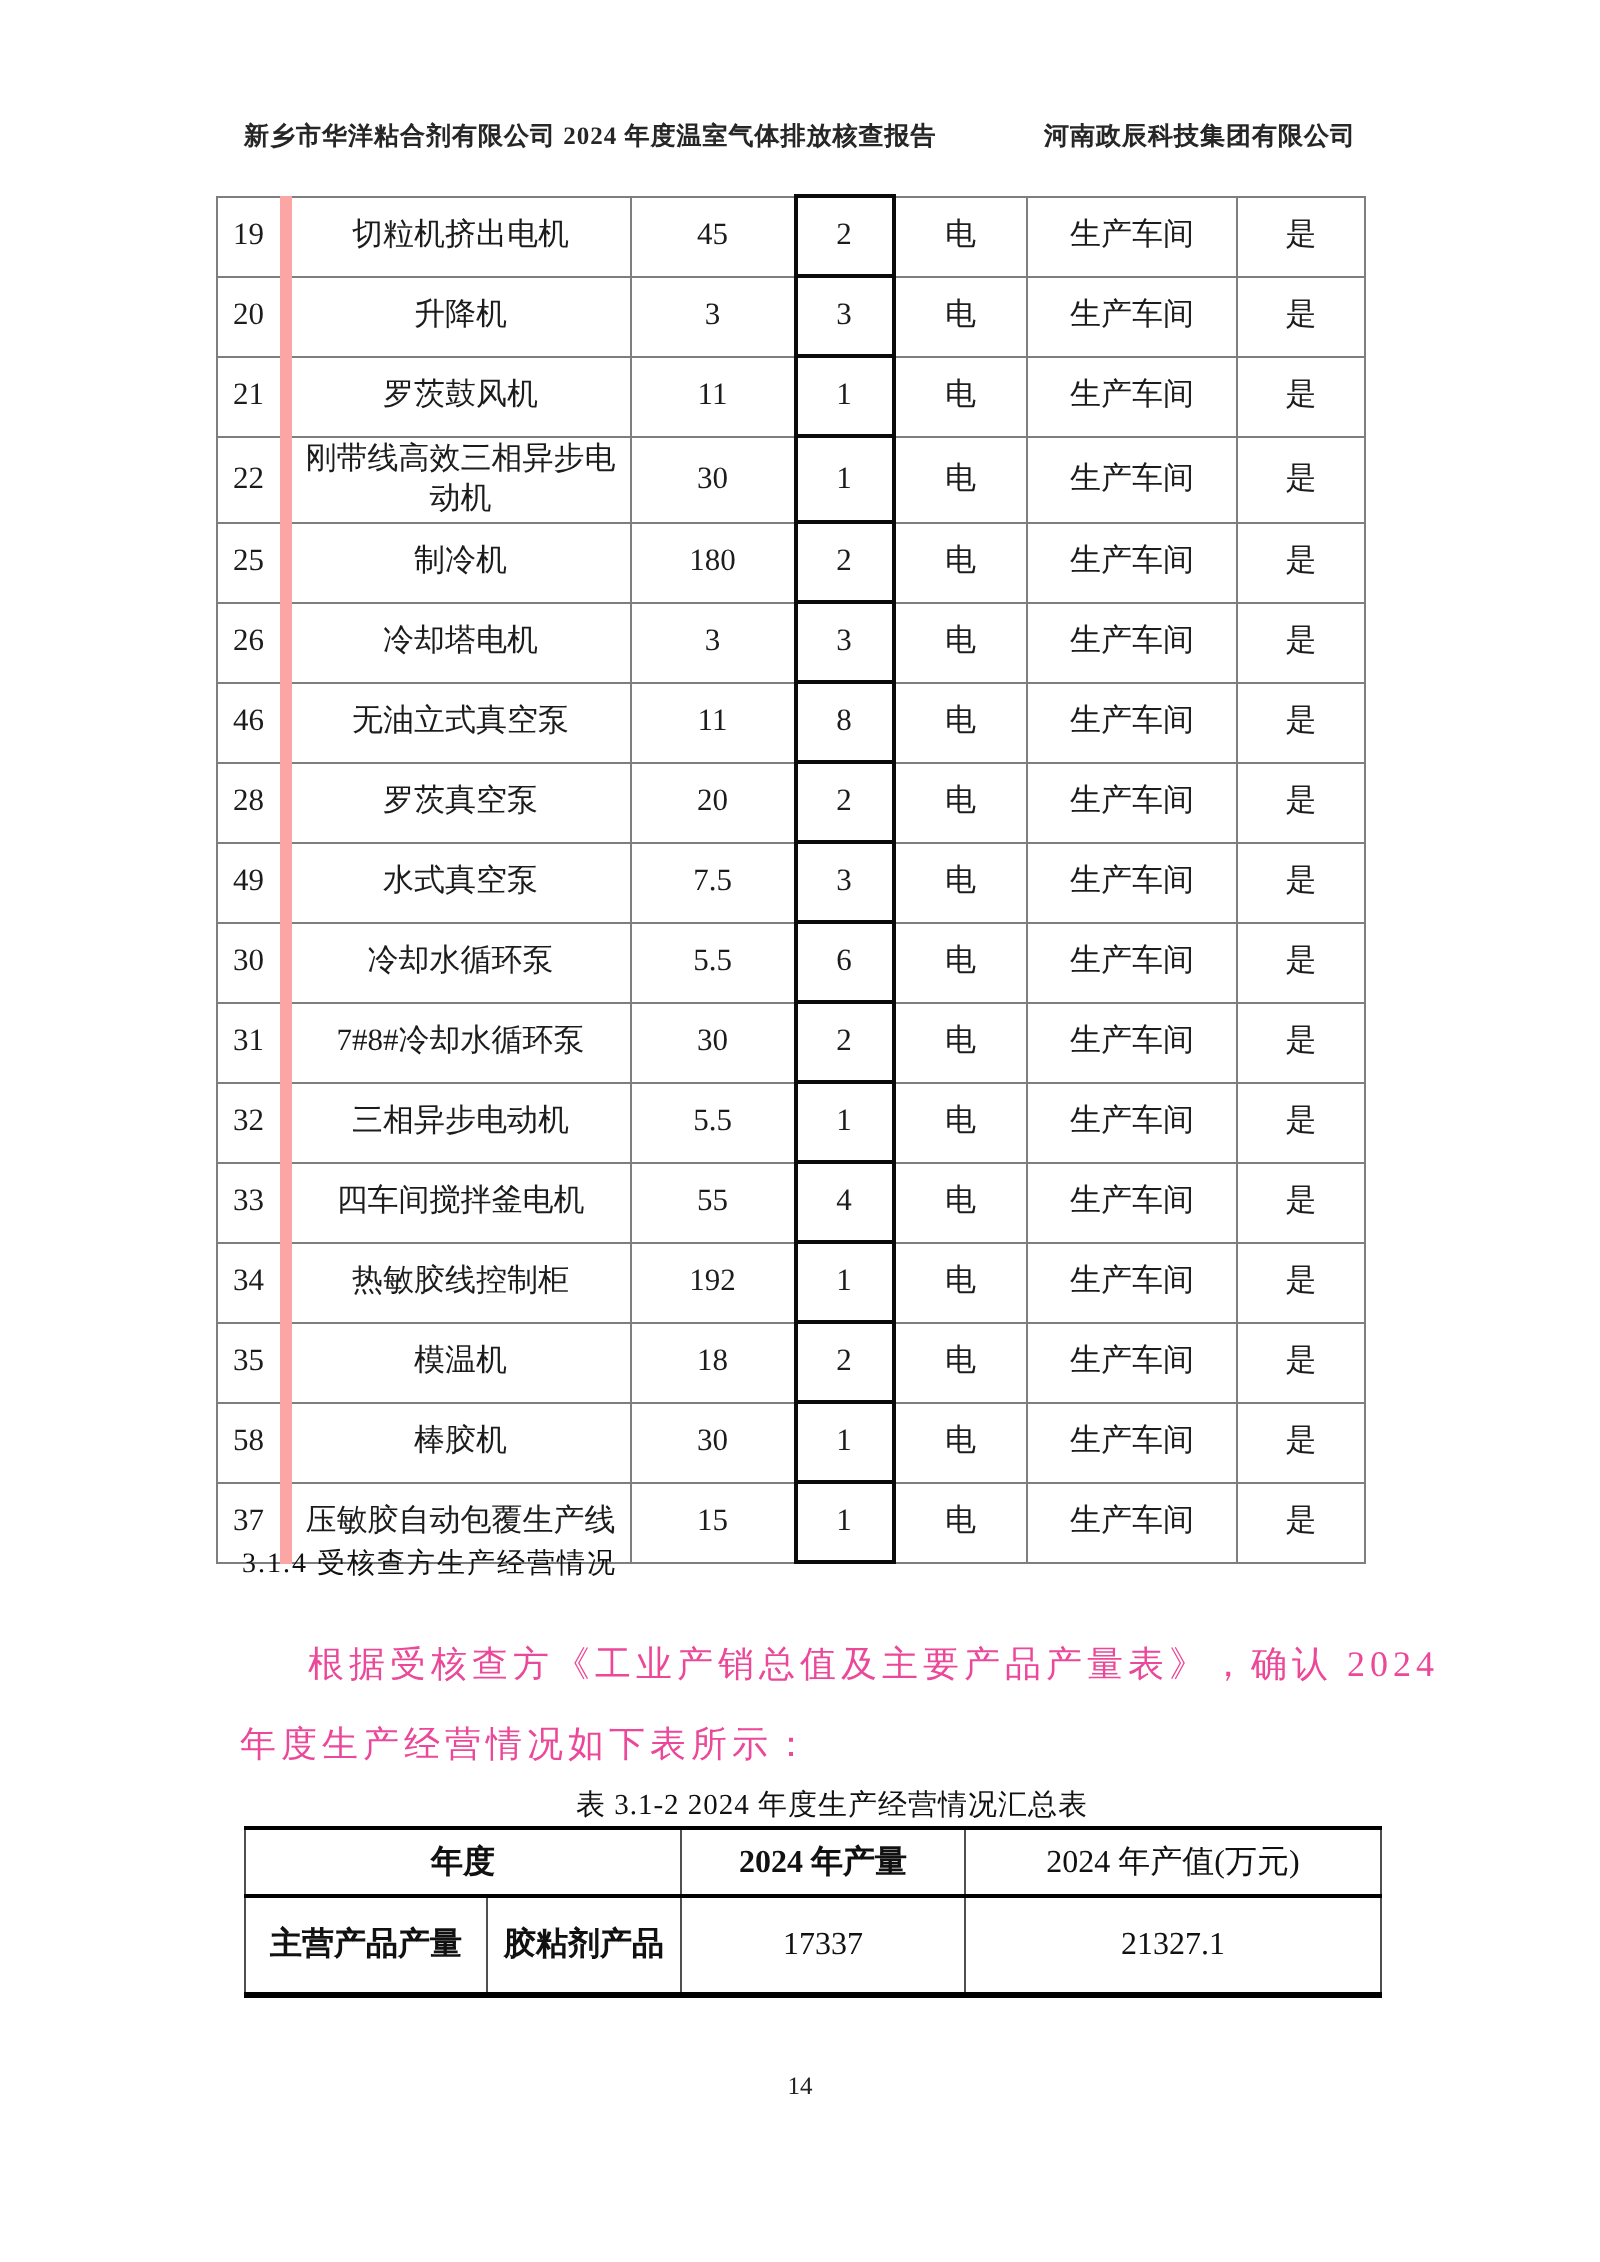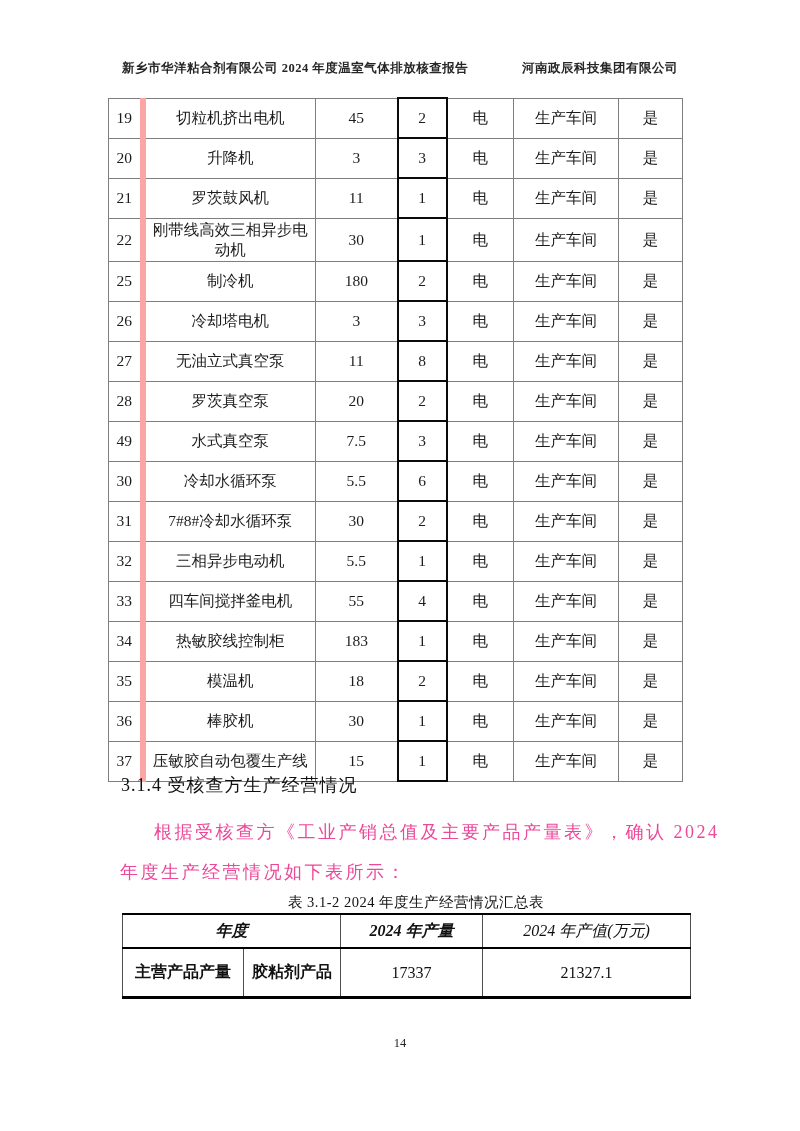--- a/index.html
+++ b/index.html
@@ -31,21 +31,21 @@
     font-size:15.5px; line-height:1.3;
     padding:1px 3px;
     color:#1c1c1c;
     word-break:break-all;
   }
   .equip-table td.c-no { border-right:6px solid #fca5a5; }
   .equip-table td.c-count { border:2px solid #0a0a0a; }
   
   .section-heading {
     position:absolute; top:773px; left:121px;
-    font-size:18px; letter-spacing:1px; color:#111;
+    font-size:14px; letter-spacing:1px; color:#111;
   }
   .para {
     position:absolute; top:812px; left:120px; width:564px;
     font-size:18px; color:#ec4899;
   }
   .para .line { line-height:40px; letter-spacing:2.5px; white-space:nowrap; }
   .para .line.indent { text-indent:34px; }
   
   .table-caption {
     position:absolute; top:893px; left:16px; width:800px;
@@ -56,21 +56,21 @@
     border-collapse:collapse; table-layout:fixed;
   }
   .summary-table td {
     border:1px solid #4f4f4f;
     text-align:center; vertical-align:middle;
     font-size:16px; color:#111;
     padding:0 2px;
   }
   .summary-table tr.sum-head td {
     height:32px; font-weight:700;
-    border-top:2px solid #000; border-bottom:2px solid #000;font-style:italic;
+    border-top:2px solid #000; border-bottom:2px solid #000;
   }
   .summary-table tr.sum-head td.light { font-weight:400; }
   .summary-table tr.sum-data td {
     height:47px; font-weight:700;
     border-bottom:3px solid #000;
   }
   .summary-table tr.sum-data td.val { font-weight:400; }
   
   .page-number {
     position:absolute; top:1036px; left:0; width:800px;
@@ -146,21 +146,21 @@
         <tr>
           <td class="c-no">26</td>
           <td class="c-name">冷却塔电机</td>
           <td class="c-power">3</td>
           <td class="c-count">3</td>
           <td class="c-energy">电</td>
           <td class="c-location">生产车间</td>
           <td class="c-included">是</td>
         </tr>
         <tr>
-          <td class="c-no">27</td>
+          <td class="c-no">46</td>
           <td class="c-name">无油立式真空泵</td>
           <td class="c-power">11</td>
           <td class="c-count">8</td>
           <td class="c-energy">电</td>
           <td class="c-location">生产车间</td>
           <td class="c-included">是</td>
         </tr>
         <tr>
           <td class="c-no">28</td>
           <td class="c-name">罗茨真空泵</td>
@@ -211,37 +211,37 @@
           <td class="c-name">四车间搅拌釜电机</td>
           <td class="c-power">55</td>
           <td class="c-count">4</td>
           <td class="c-energy">电</td>
           <td class="c-location">生产车间</td>
           <td class="c-included">是</td>
         </tr>
         <tr>
           <td class="c-no">34</td>
           <td class="c-name">热敏胶线控制柜</td>
-          <td class="c-power">183</td>
+          <td class="c-power">192</td>
           <td class="c-count">1</td>
           <td class="c-energy">电</td>
           <td class="c-location">生产车间</td>
           <td class="c-included">是</td>
         </tr>
         <tr>
           <td class="c-no">35</td>
           <td class="c-name">模温机</td>
           <td class="c-power">18</td>
           <td class="c-count">2</td>
           <td class="c-energy">电</td>
           <td class="c-location">生产车间</td>
           <td class="c-included">是</td>
         </tr>
         <tr>
-          <td class="c-no">36</td>
+          <td class="c-no">58</td>
           <td class="c-name">棒胶机</td>
           <td class="c-power">30</td>
           <td class="c-count">1</td>
           <td class="c-energy">电</td>
           <td class="c-location">生产车间</td>
           <td class="c-included">是</td>
         </tr>
         <tr>
           <td class="c-no">37</td>
           <td class="c-name">压敏胶自动包覆生产线</td>

